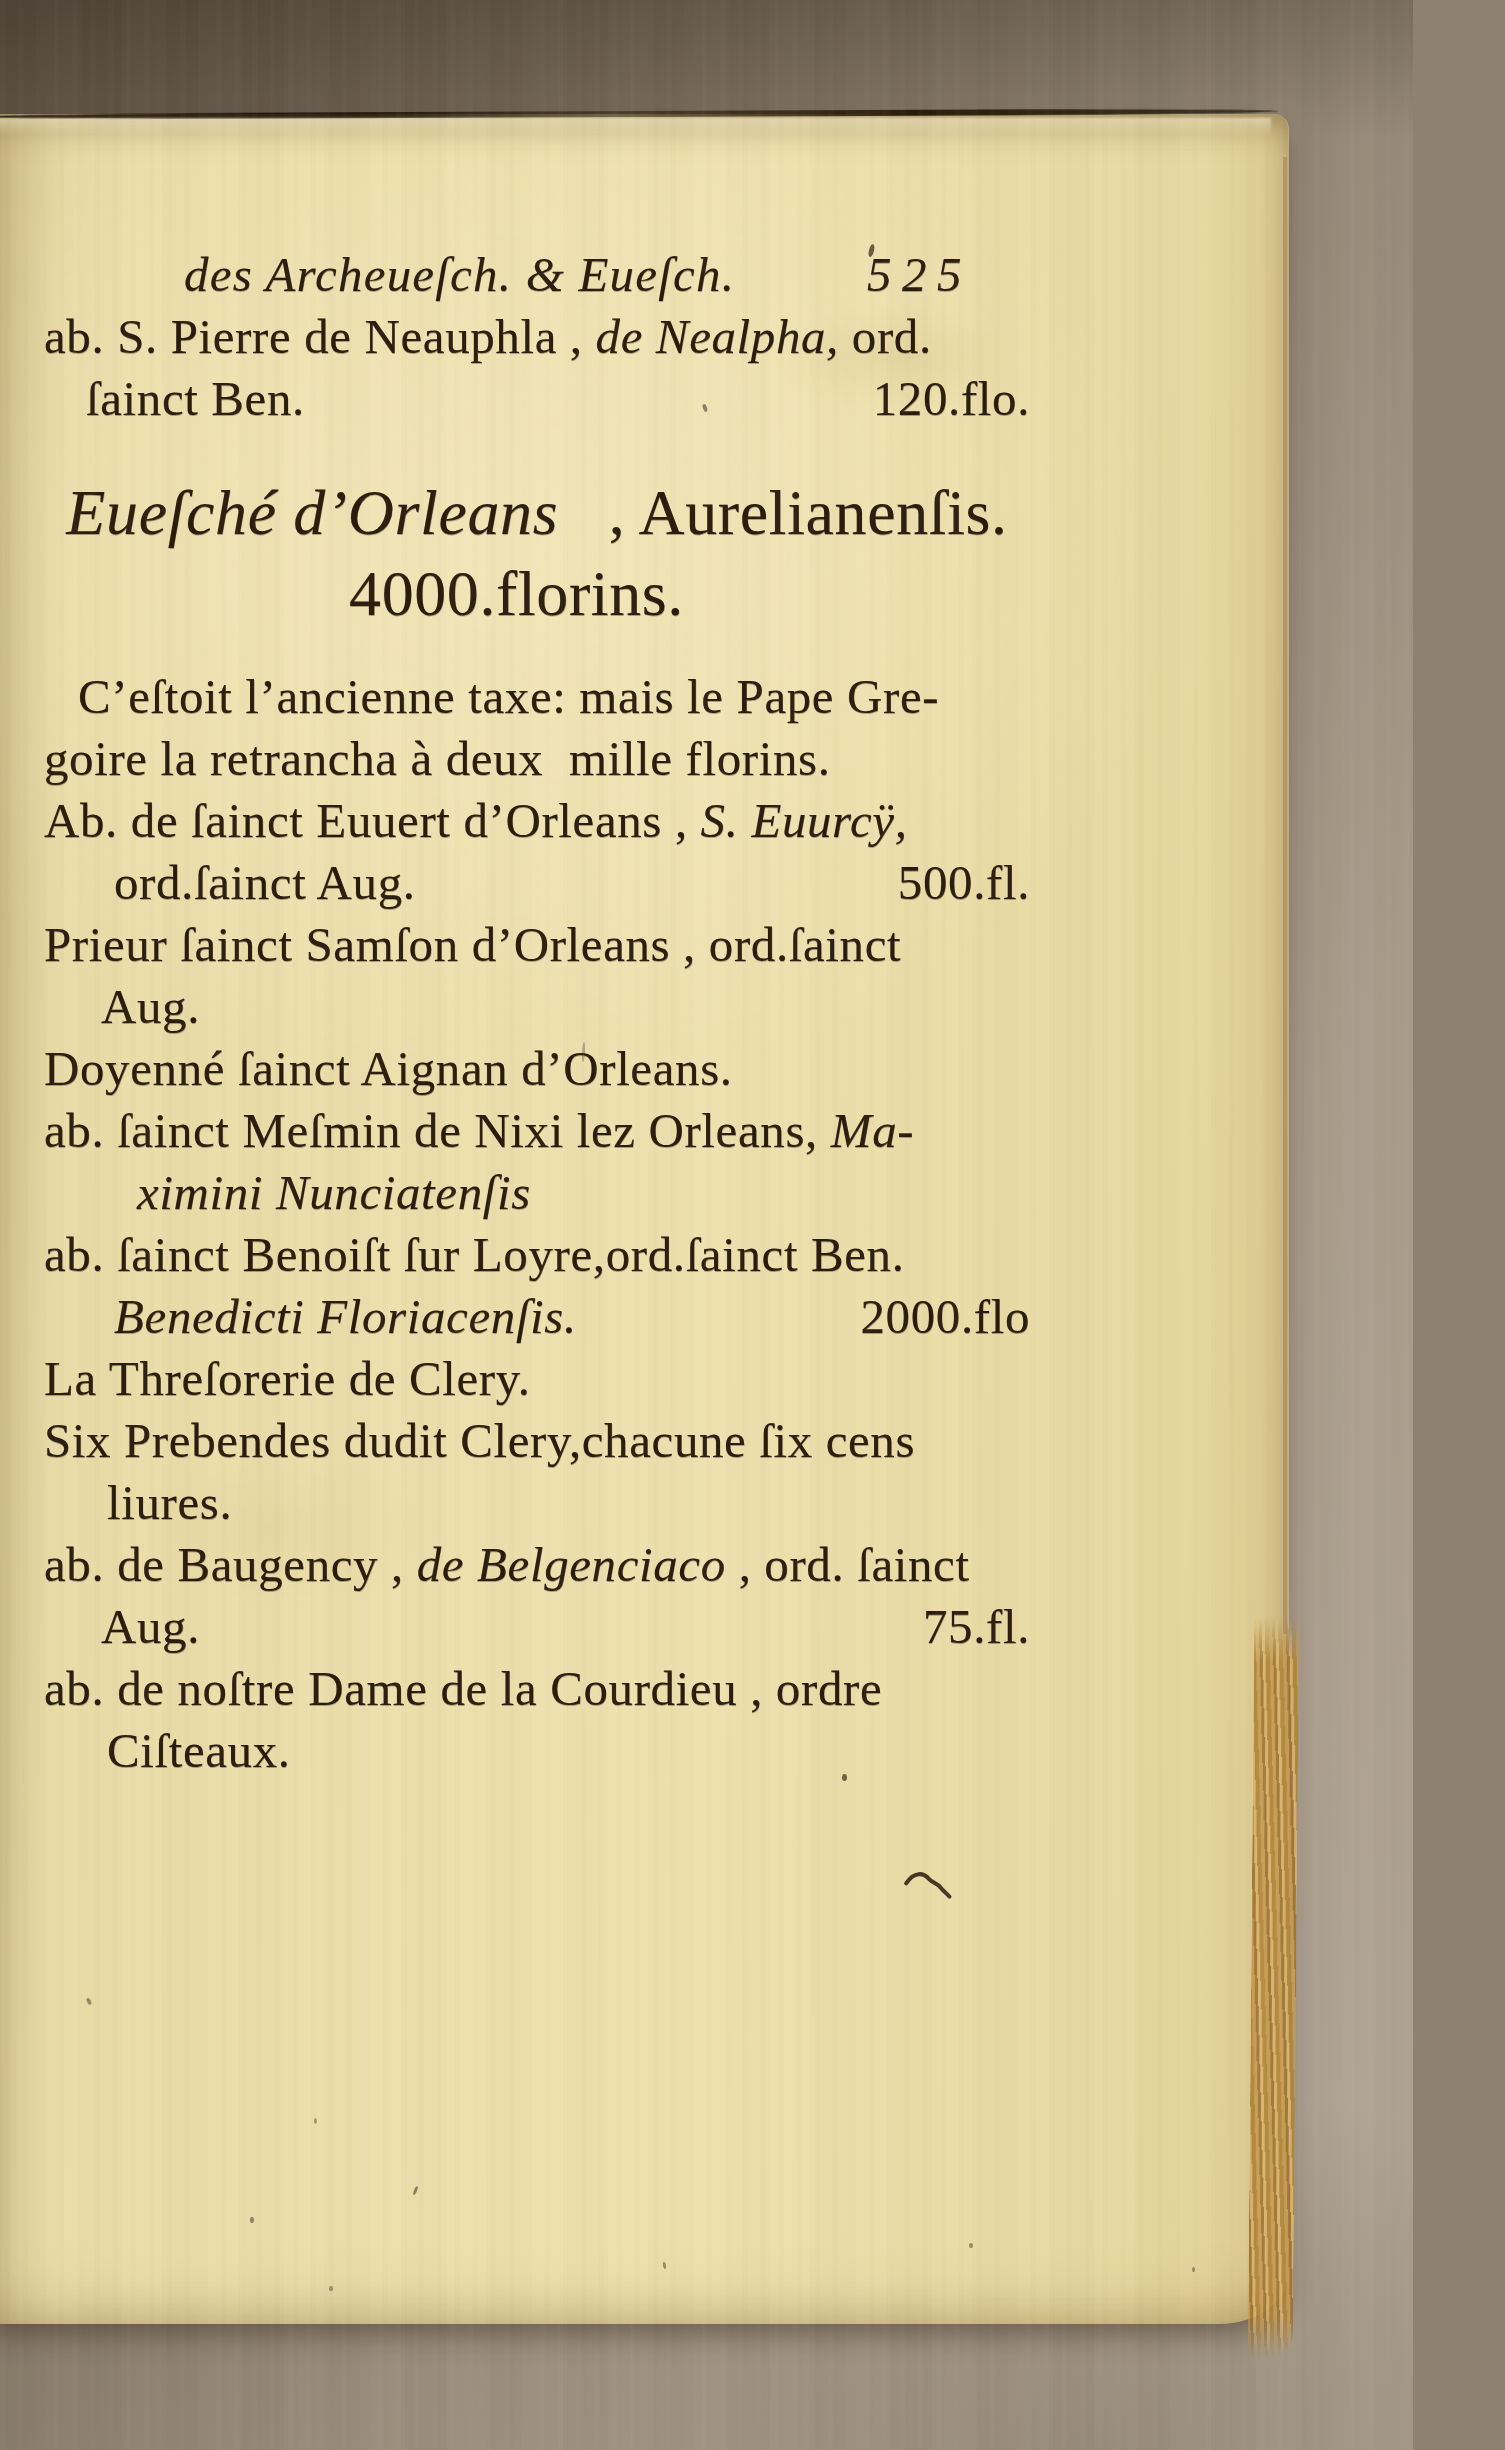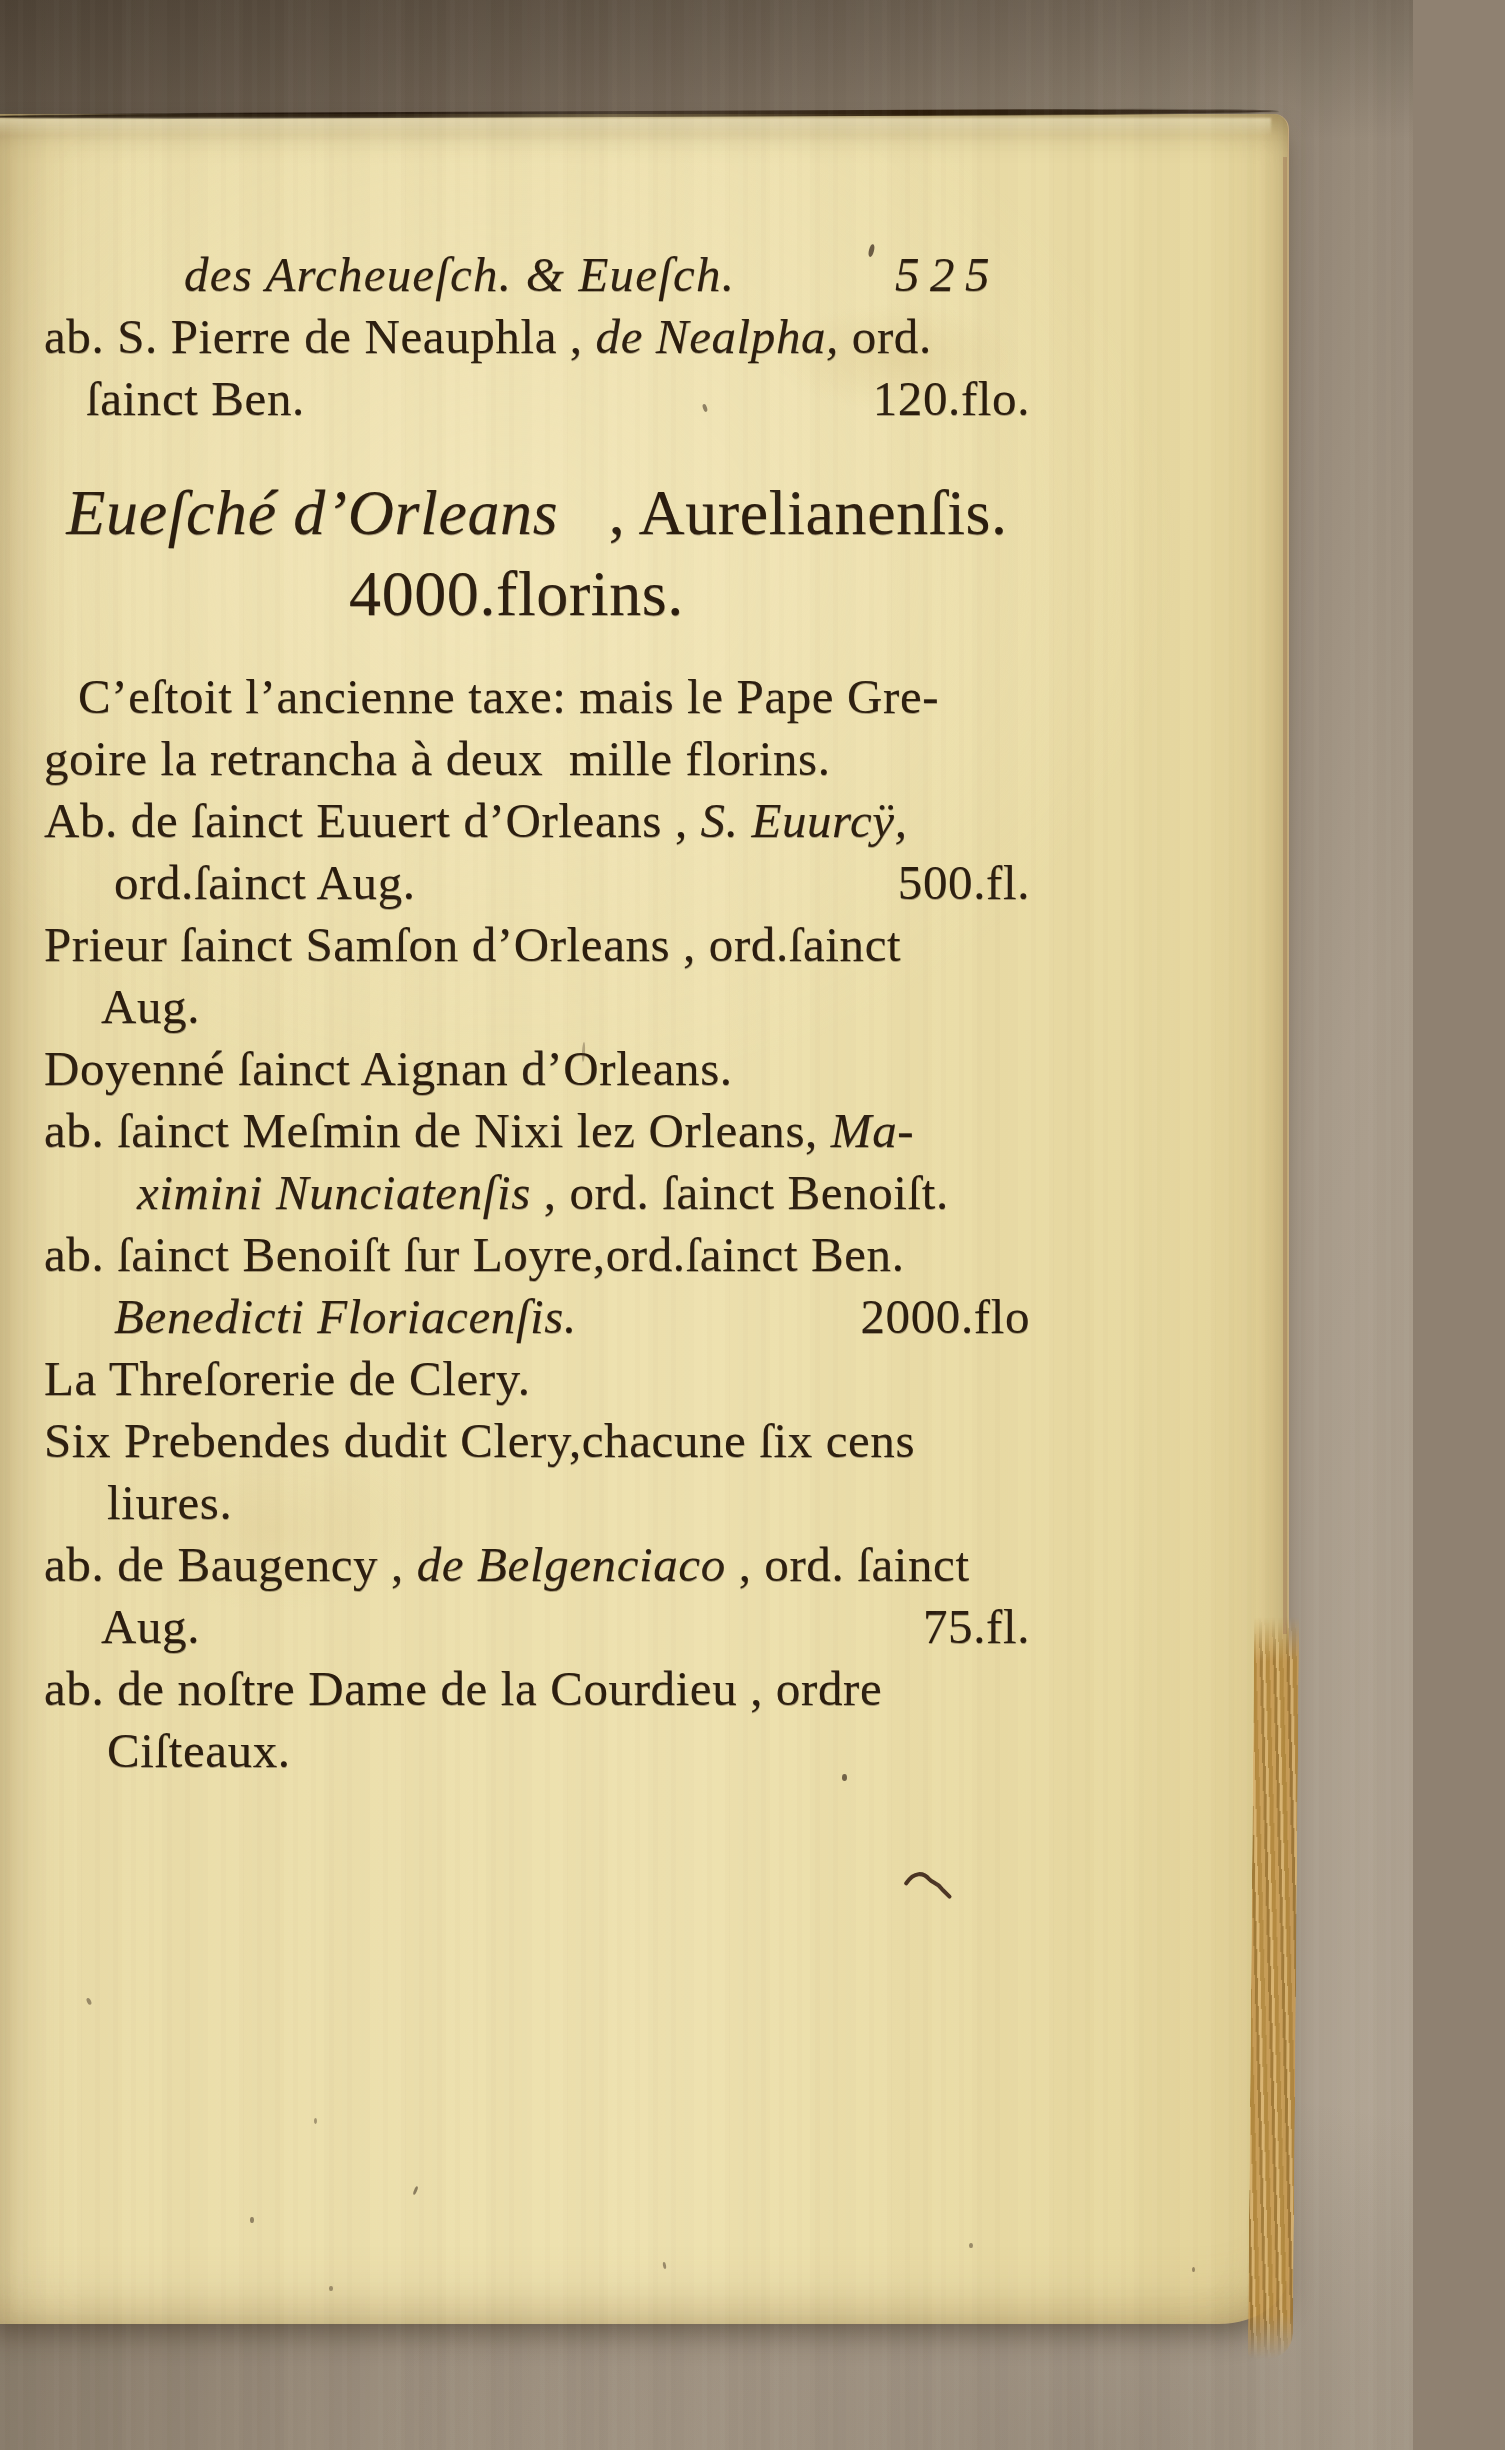--- a/index.html
+++ b/index.html
@@ -60,21 +60,21 @@
   }
   
   .textblock{
     position:absolute;left:59px;top:130px;width:986px;z-index:3;
     color:#2b1d0e;font-size:49px;letter-spacing:0.6px;
     text-shadow:0.3px 0.5px 0 rgba(43,29,14,.35), -0.2px 0 0 rgba(43,29,14,.22);
   }
   .row{height:62px;line-height:62px;display:flex;align-items:baseline;white-space:pre;}
   .it{font-style:italic;}
   .amt{margin-left:auto;}
-  .header .pagenum{margin-left:auto;margin-right:30px;letter-spacing:10.5px;text-align:right;}
+  .header .pagenum{margin-left:auto;margin-right:58px;letter-spacing:10.5px;text-align:right;}
   .header > .it:first-child{margin-left:140px;letter-spacing:1.2px;}
   .h1,.h2{height:81px;line-height:81px;justify-content:center;font-size:64px;gap:34px;}
   .h2{padding-right:41px;align-items:flex-end;}
   .sp1{height:42px;} .sp2{height:32px;}
   .i75{padding-left:42px;} .i95{padding-left:57px;} .i110{padding-left:63px;}
   .i120{padding-left:70px;text-align:center;} .i140{padding-left:80px;} .i160{padding-left:93px;align-items:flex-end;}
   .pind{text-indent:34px;}
   
   .speck{position:absolute;background:#4a3a28;border-radius:50%;z-index:5;pointer-events:none;}
   .squiggle{position:absolute;left:903px;top:1866px;z-index:5;}
@@ -141,21 +141,21 @@
 
       <div class="row">
         <span>Doyenné ſainct Aignan d’Orleans.</span>
       </div>
 
       <div class="row">
         <span>ab. ſainct Meſmin de Nixi lez Orleans, </span><span class="it">Ma-</span>
       </div>
 
       <div class="row i160">
-        <span class="it">ximini Nunciatenſis</span><span> , ord. ſainct Benoiſt.</span>
+        <span class="it">ximini Nunciatenſis</span>
       </div>
 
 
       <div class="row">
         <span>ab. ſainct Benoiſt ſur Loyre,ord.ſainct Ben.</span>
       </div>
 
       <div class="row i120">
         <span class="it">Benedicti Floriacenſis.</span>
         <span class="amt">2000.flo</span>

